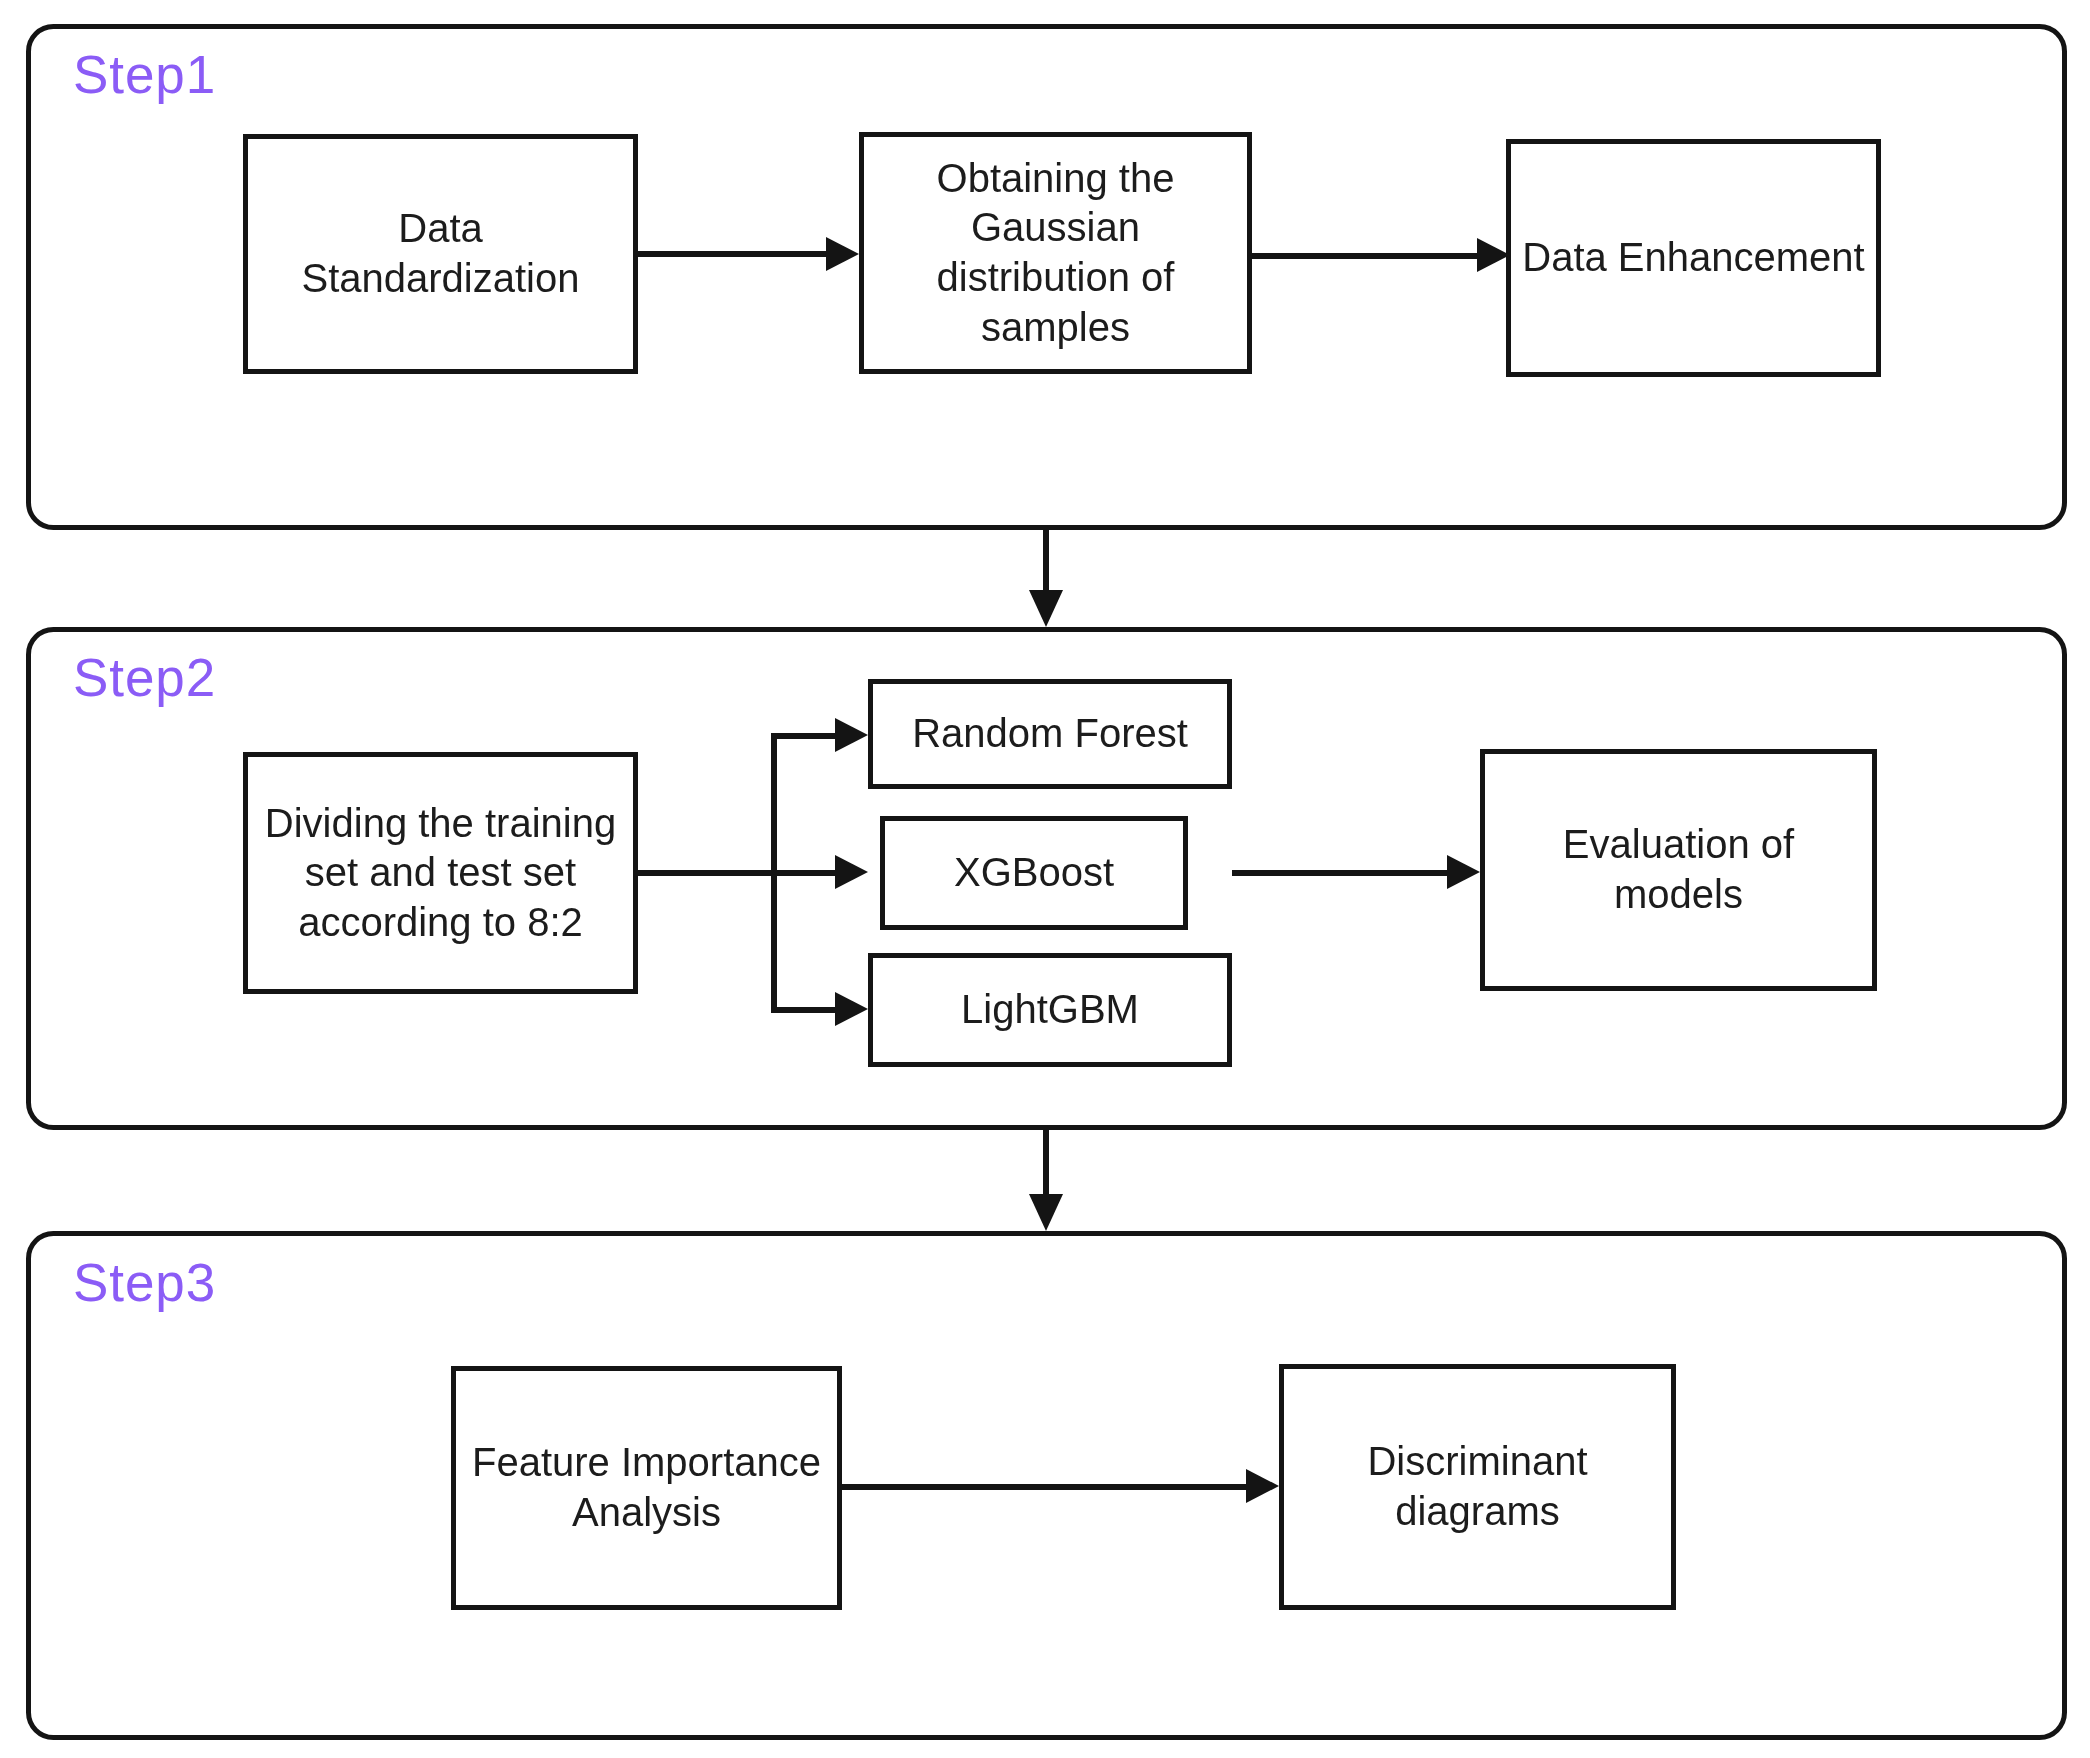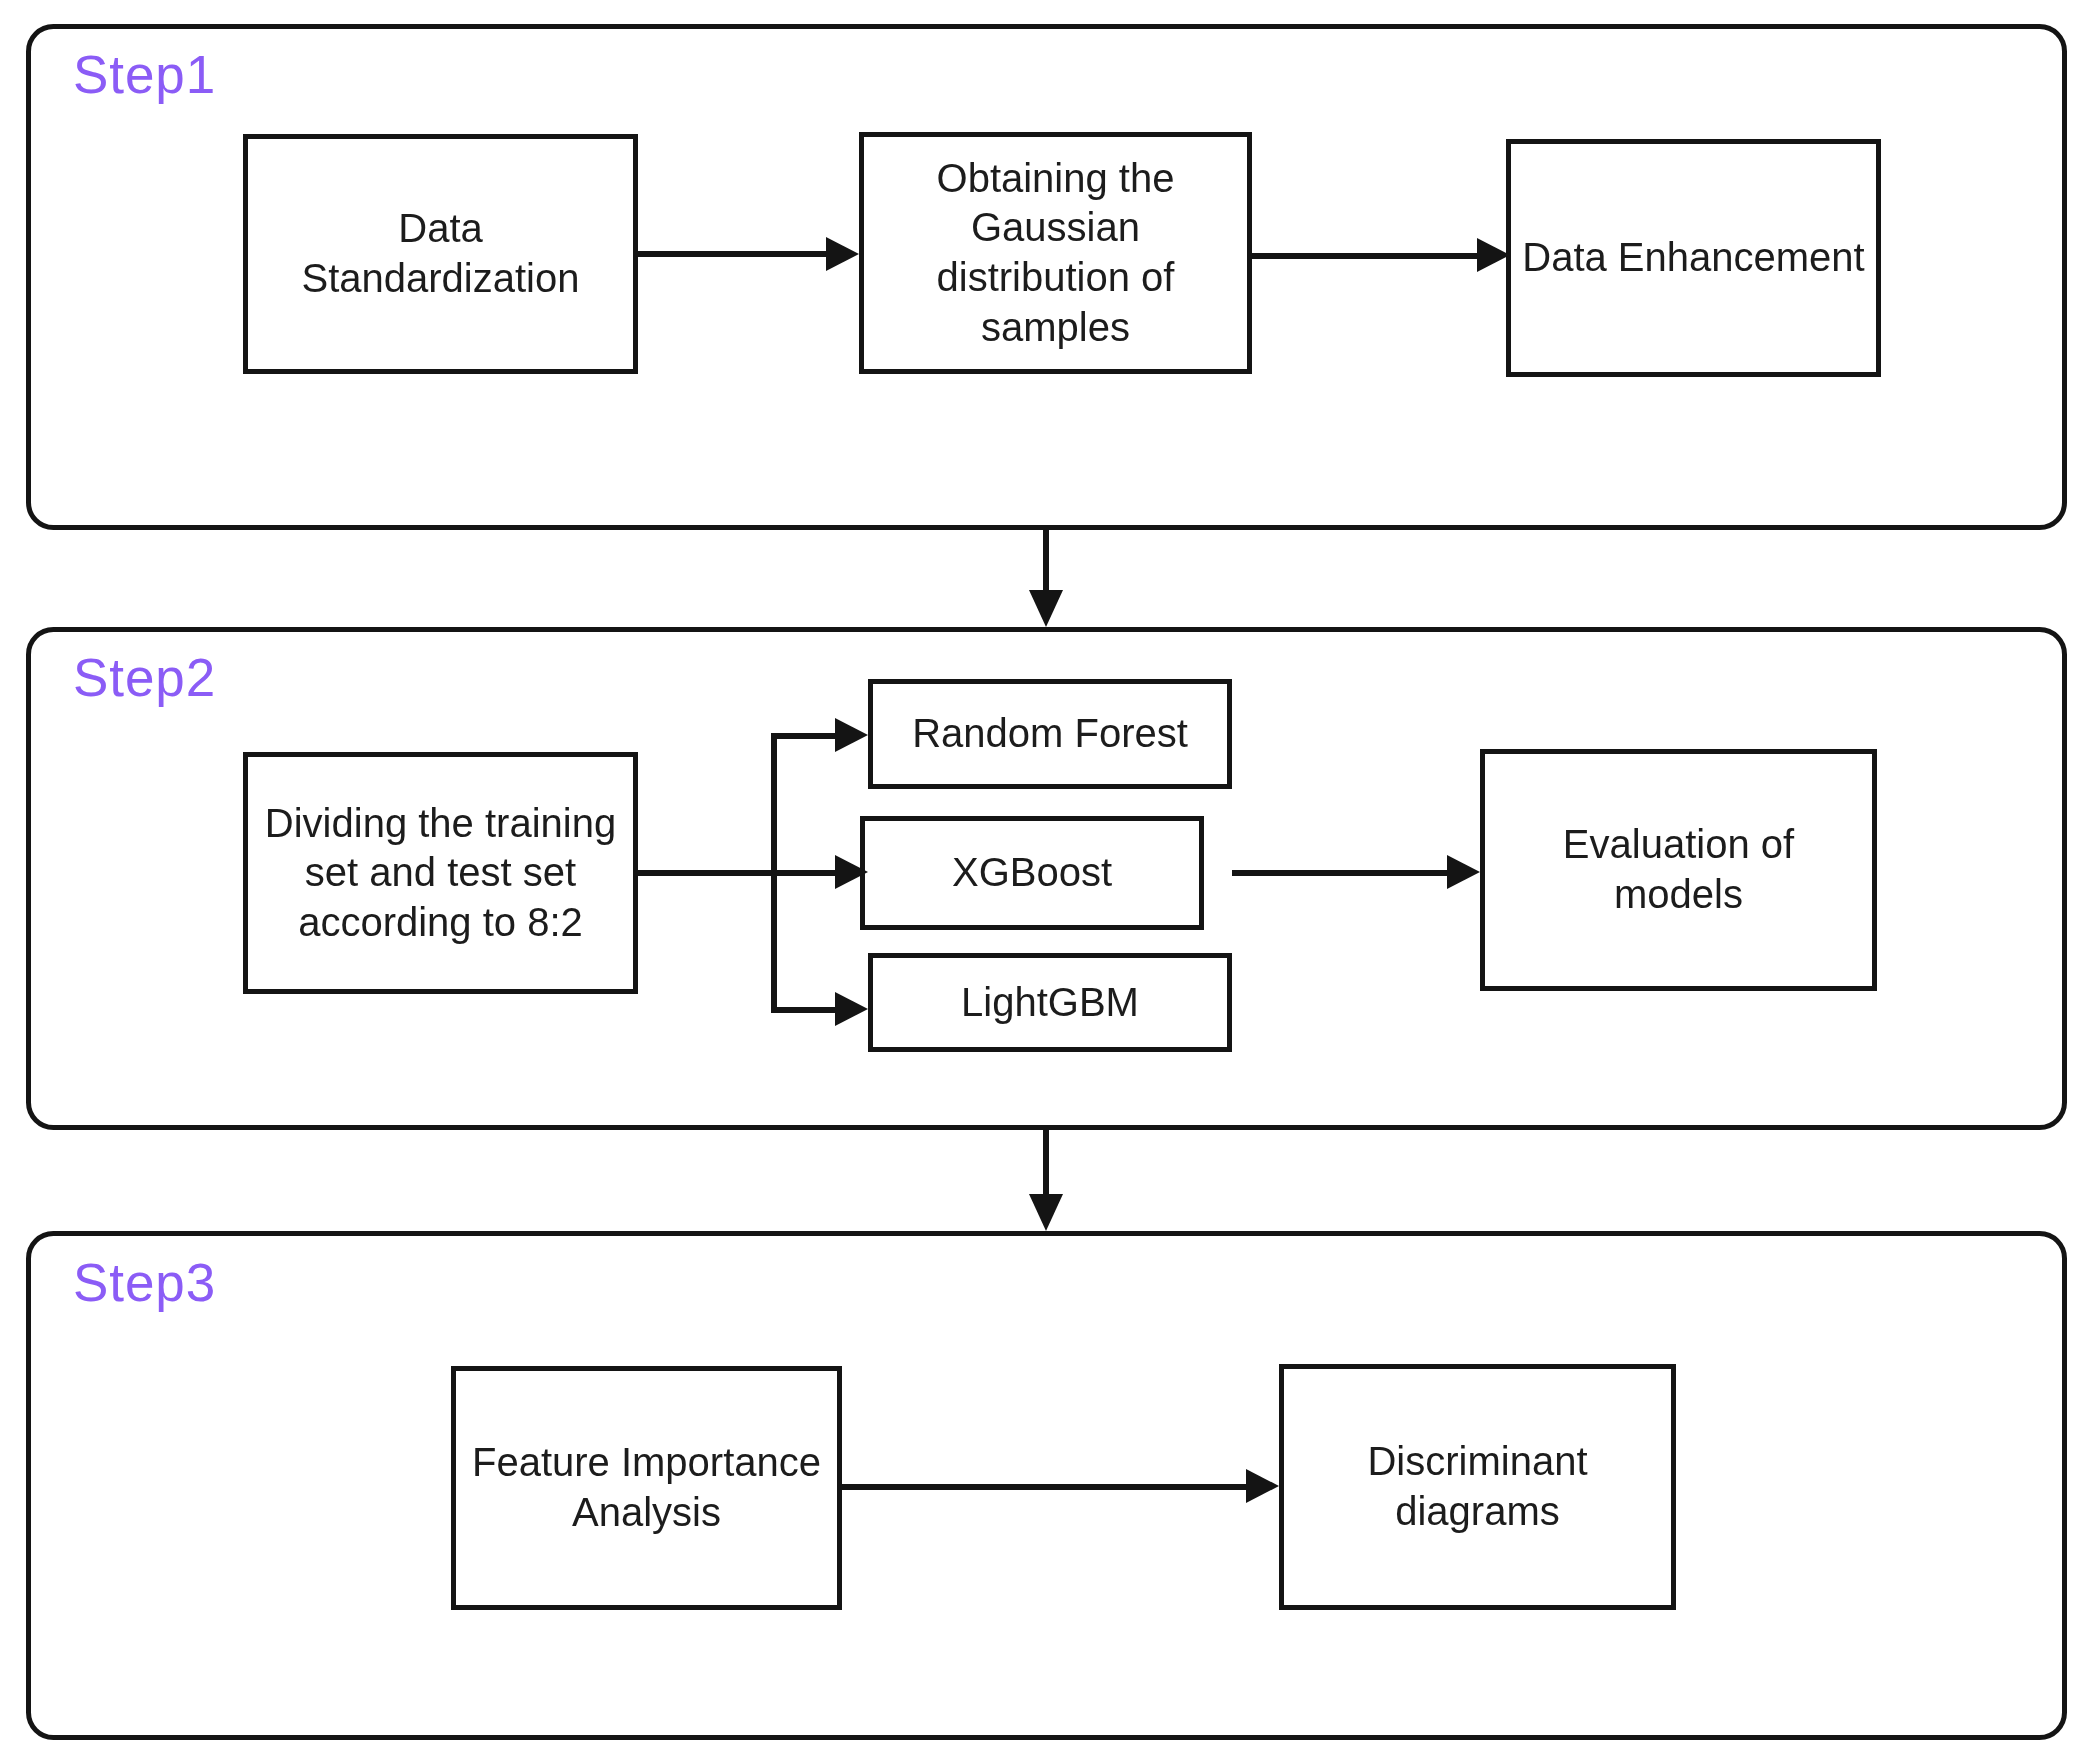--- a/index.html
+++ b/index.html
@@ -91,22 +91,22 @@
   <div class="node" style="left:859px; top:132px; width:393px; height:242px;">Obtaining the
 Gaussian
 distribution of
 samples</div>
   <div class="node" style="left:1506px; top:139px; width:375px; height:238px;">Data Enhancement</div>
 
   <div class="node" style="left:243px; top:752px; width:395px; height:242px;">Dividing the training
 set and test set
 according to 8:2</div>
   <div class="node" style="left:868px; top:679px; width:364px; height:110px;">Random Forest</div>
-  <div class="node" style="left:860px; top:816px; width:344px; height:114px;">XGBoost</div>
-  <div class="node" style="left:868px; top:953px; width:364px; height:99px;">LightGBM</div>
+  <div class="node" style="left:880px; top:816px; width:308px; height:114px;">XGBoost</div>
+  <div class="node" style="left:868px; top:953px; width:364px; height:114px;">LightGBM</div>
   <div class="node" style="left:1480px; top:749px; width:397px; height:242px;">Evaluation of
 models</div>
 
   <div class="node" style="left:451px; top:1366px; width:391px; height:244px;">Feature Importance
 Analysis</div>
   <div class="node" style="left:1279px; top:1364px; width:397px; height:246px;">Discriminant
 diagrams</div>
 
   <div class="hline" style="left:638px; top:251px; width:188px;"></div>
   <div class="head-right" style="left:826px; top:237px;"></div>

